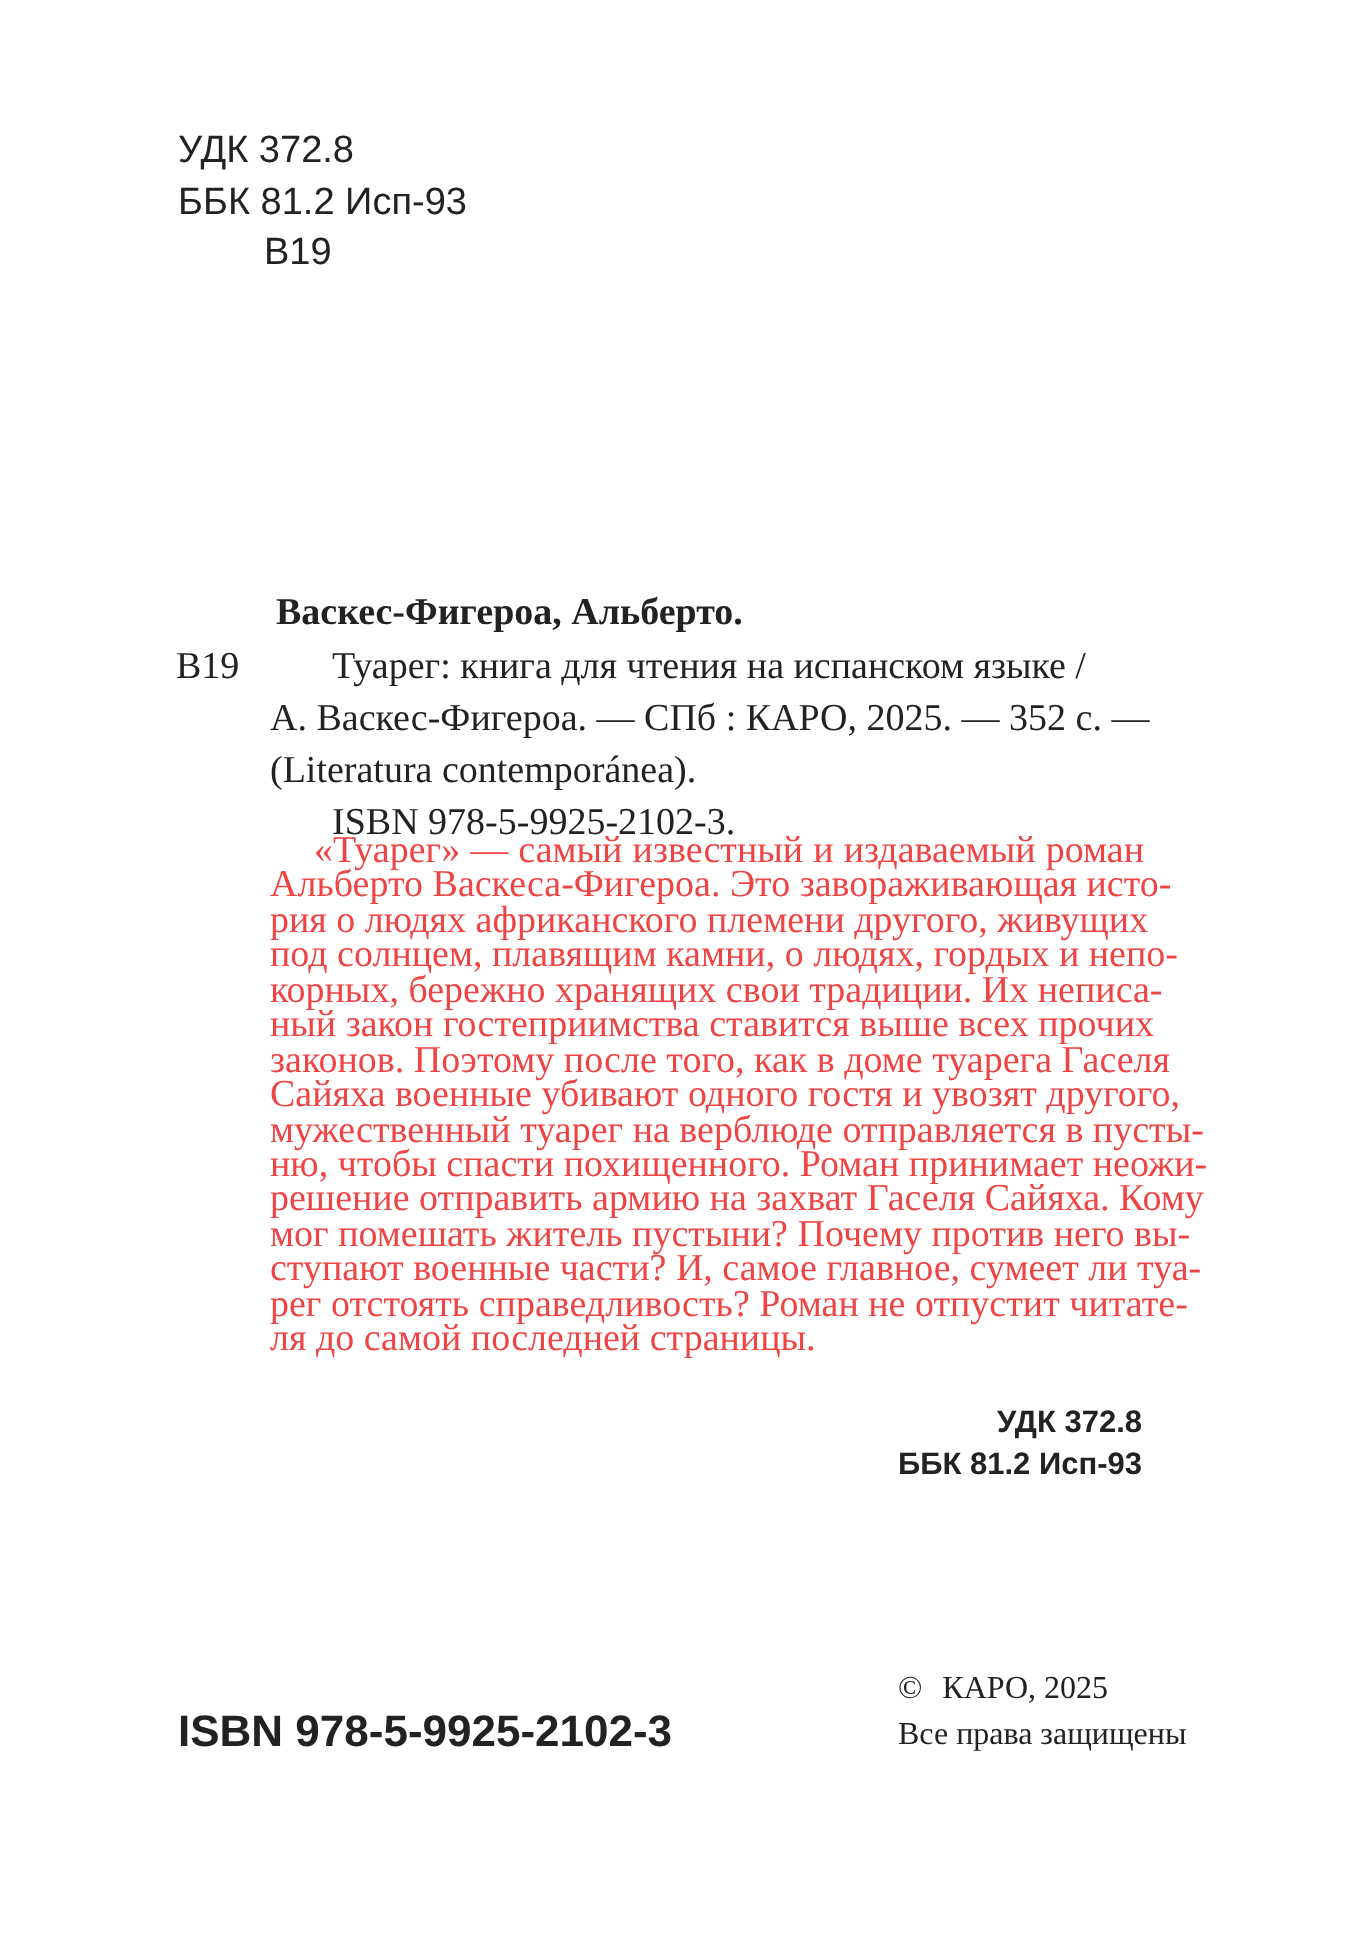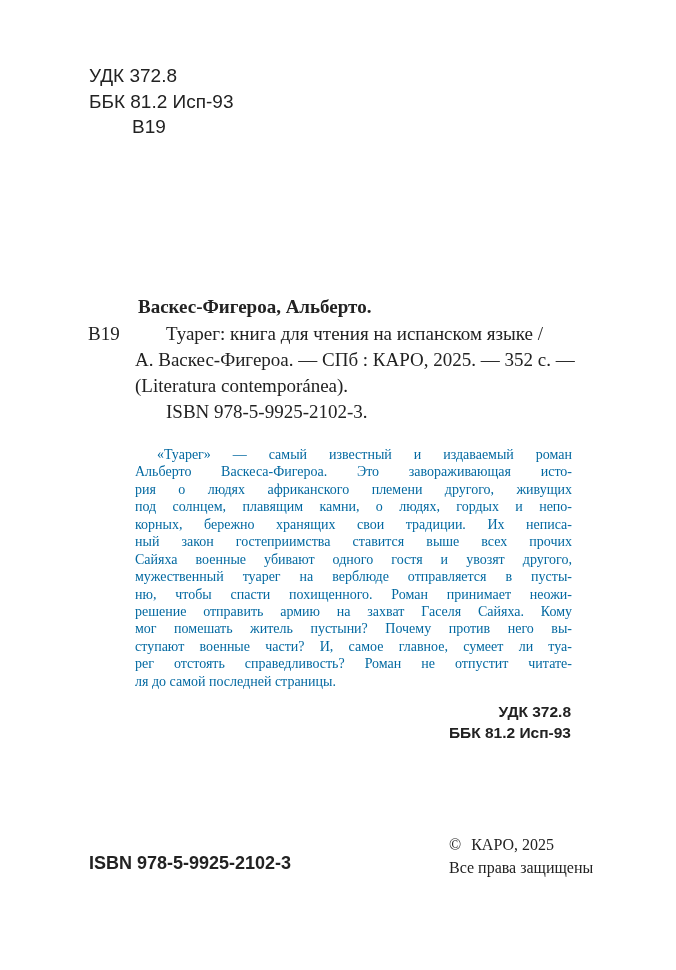--- a/index.html
+++ b/index.html
@@ -30,24 +30,23 @@
       color: #222;
     }
     .cat-author { font-weight: bold; }
 
     .annotation {
       position: absolute;
       left: 135px;
       top: 417px;
       width: 437px;
       font-family: "Liberation Serif", "DejaVu Serif", serif;
-      font-size: 14px;
+      font-size: 19px;
       line-height: 17.45px;
-      color: #0369a1;
-      margin-top: 29px;
+      color: #ef4444;
     }
     .annotation .ln {
       display: block;
       height: 17.45px;
       text-align: justify;
       text-align-last: justify;
       white-space: nowrap;
       overflow: visible;
     }
     .annotation .ln.first { text-indent: 22px; }
@@ -61,21 +60,21 @@
       font-family: "Liberation Sans", "DejaVu Sans", sans-serif;
       font-weight: bold;
       font-size: 15.5px;
       line-height: 21px;
       color: #222;
     }
 
     .isbn-bottom {
       font-family: "Liberation Sans", "DejaVu Sans", sans-serif;
       font-weight: bold;
-      font-size: 18px;
+      font-size: 22px;
       color: #222;
     }
 
     .copyright {
       font-family: "Liberation Serif", "DejaVu Serif", serif;
       font-size: 16px;
       line-height: 23px;
       color: #222;
     }
     .copyright .sym { margin-right: 10px; }
@@ -98,20 +97,21 @@
   <div class="abs cat-line" style="left:166px; top:401px;">ISBN 978-5-9925-2102-3.</div>
 </div>
 
 <div class="annotation">
   <span class="ln first">«Туарег» — самый известный и издаваемый роман</span>
   <span class="ln">Альберто Васкеса-Фигероа. Это завораживающая исто-</span>
   <span class="ln">рия о людях африканского племени другого, живущих</span>
   <span class="ln">под солнцем, плавящим камни, о людях, гордых и непо-</span>
   <span class="ln">корных, бережно хранящих свои традиции. Их неписа-</span>
   <span class="ln">ный закон гостеприимства ставится выше всех прочих</span>
+  <span class="ln">законов. Поэтому после того, как в доме туарега Гаселя</span>
   <span class="ln">Сайяха военные убивают одного гостя и увозят другого,</span>
   <span class="ln">мужественный туарег на верблюде отправляется в пусты-</span>
   <span class="ln">ню, чтобы спасти похищенного. Роман принимает неожи-</span>
   <span class="ln">решение отправить армию на захват Гаселя Сайяха. Кому</span>
   <span class="ln">мог помешать житель пустыни? Почему против него вы-</span>
   <span class="ln">ступают военные части? И, самое главное, сумеет ли туа-</span>
   <span class="ln">рег отстоять справедливость? Роман не отпустит читате-</span>
   <span class="ln last">ля до самой последней страницы.</span>
 </div>
 

